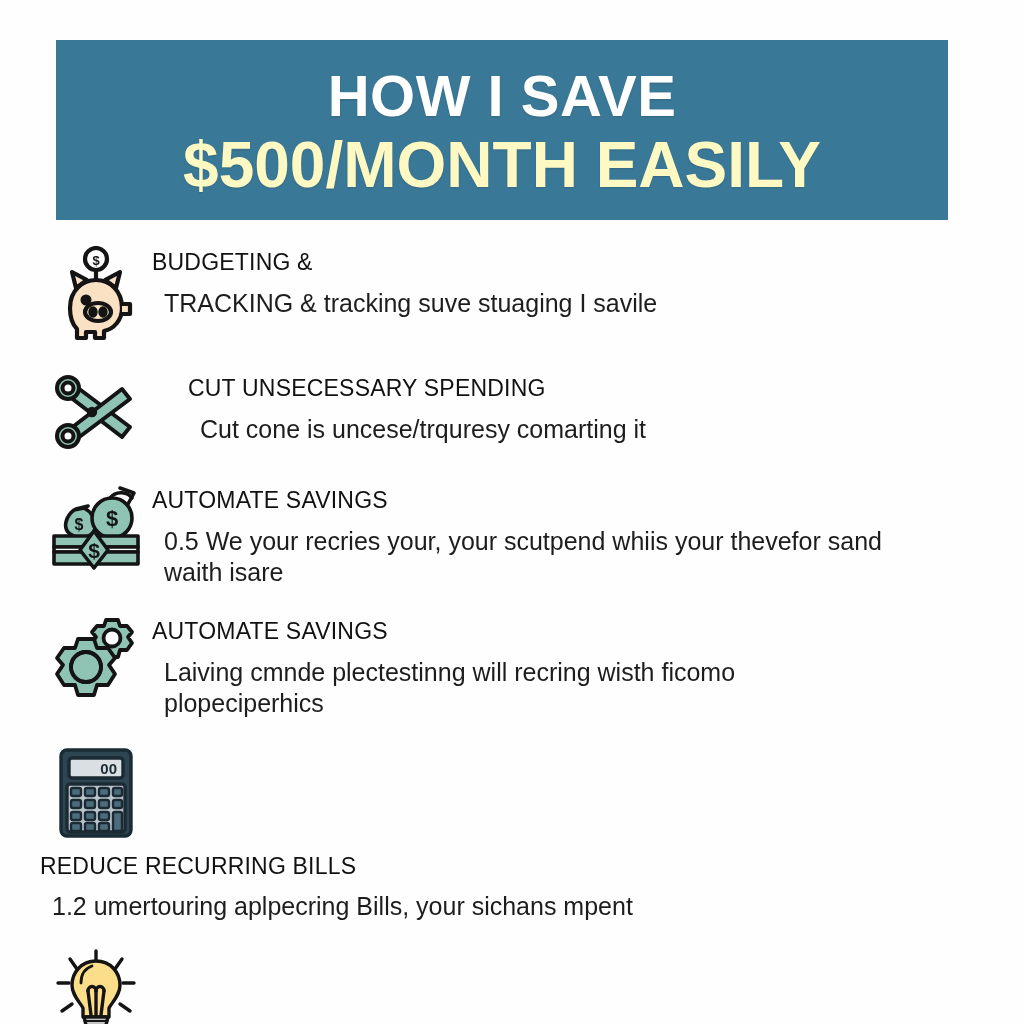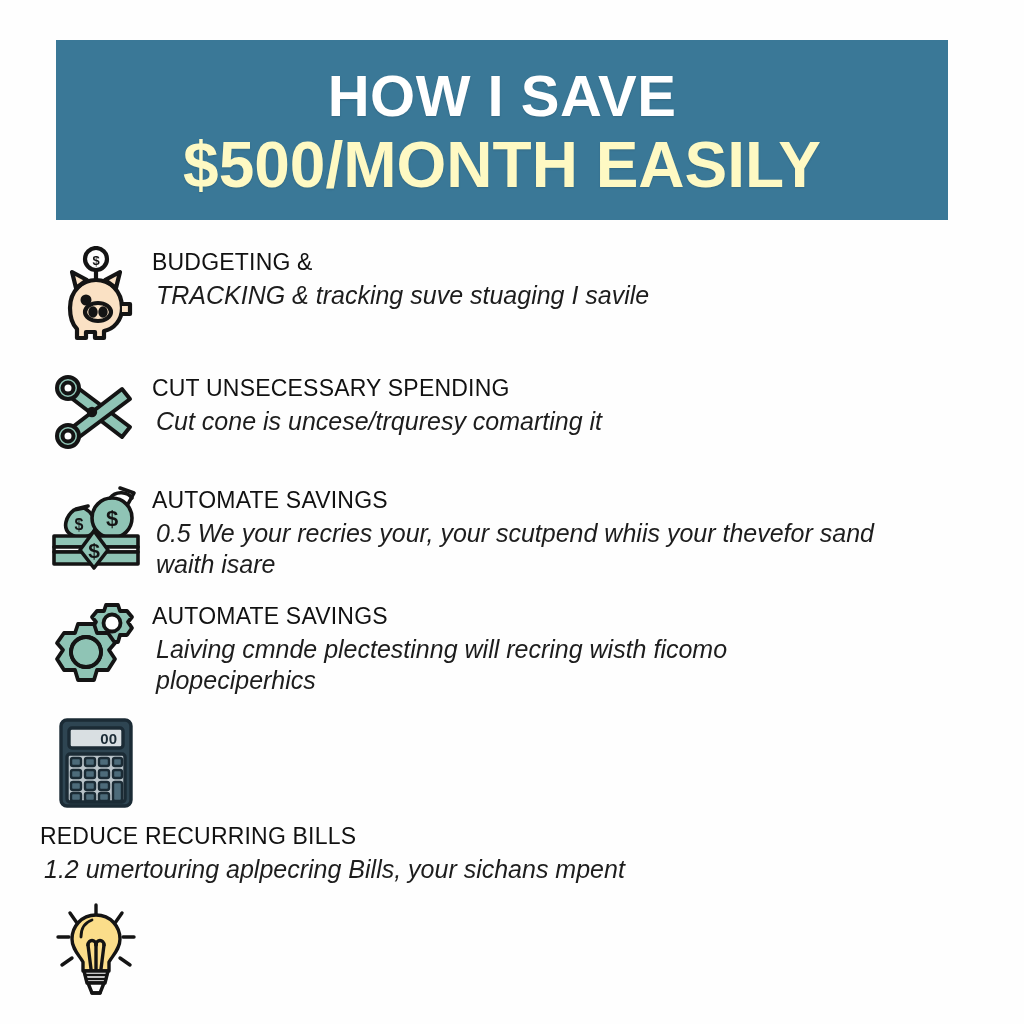--- a/index.html
+++ b/index.html
@@ -93,28 +93,27 @@
     color: #111111;
     letter-spacing: 0.2px;
     line-height: 1.12;
     margin: 0 0 2px 0;
   }
   .tip-desc {
     font-size: 25px;
     font-weight: normal;
     color: #1d1d1d;
     line-height: 1.26;
-    margin: 4px;
+    margin: 12px;
     max-width: 730px;
-    font-style: italic;
   }
 
   
   .row-1 { margin-bottom: 16px; }
-  .row-2 { margin-bottom: 8px; min-height: 96px; }
+  .row-2 { margin-bottom: 8px; min-height: 96px; gap: 36px; }
   .row-3 { margin-bottom: 6px; }
   .row-4 { margin-bottom: 6px; }
   .row-5 { margin-bottom: 6px; flex-direction: column; }
   .row-6 { margin-bottom: 0; }
 </style>
 </head>
 <body>
 
 <div class="page">
 

